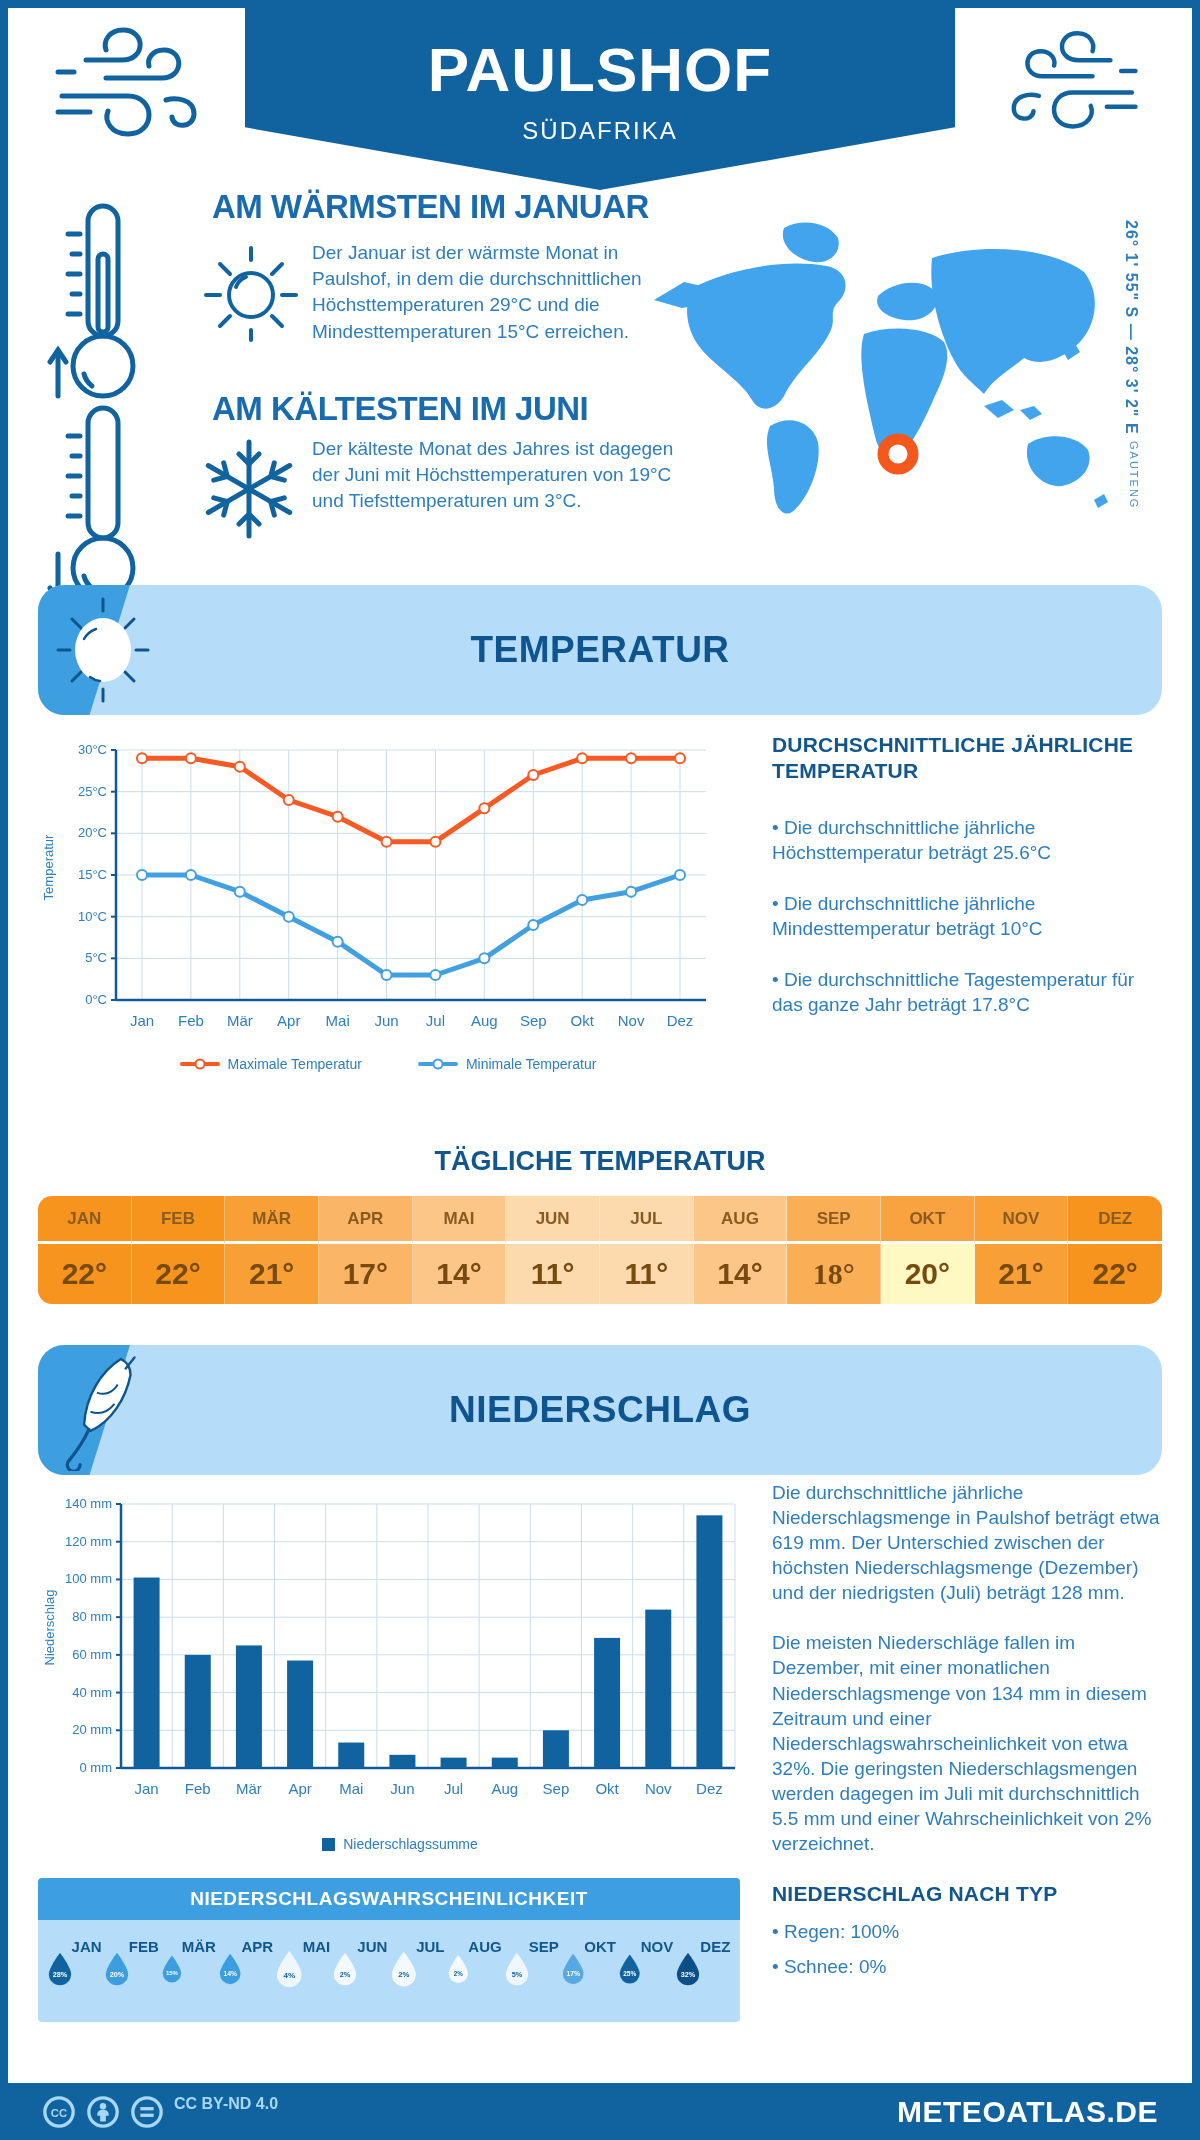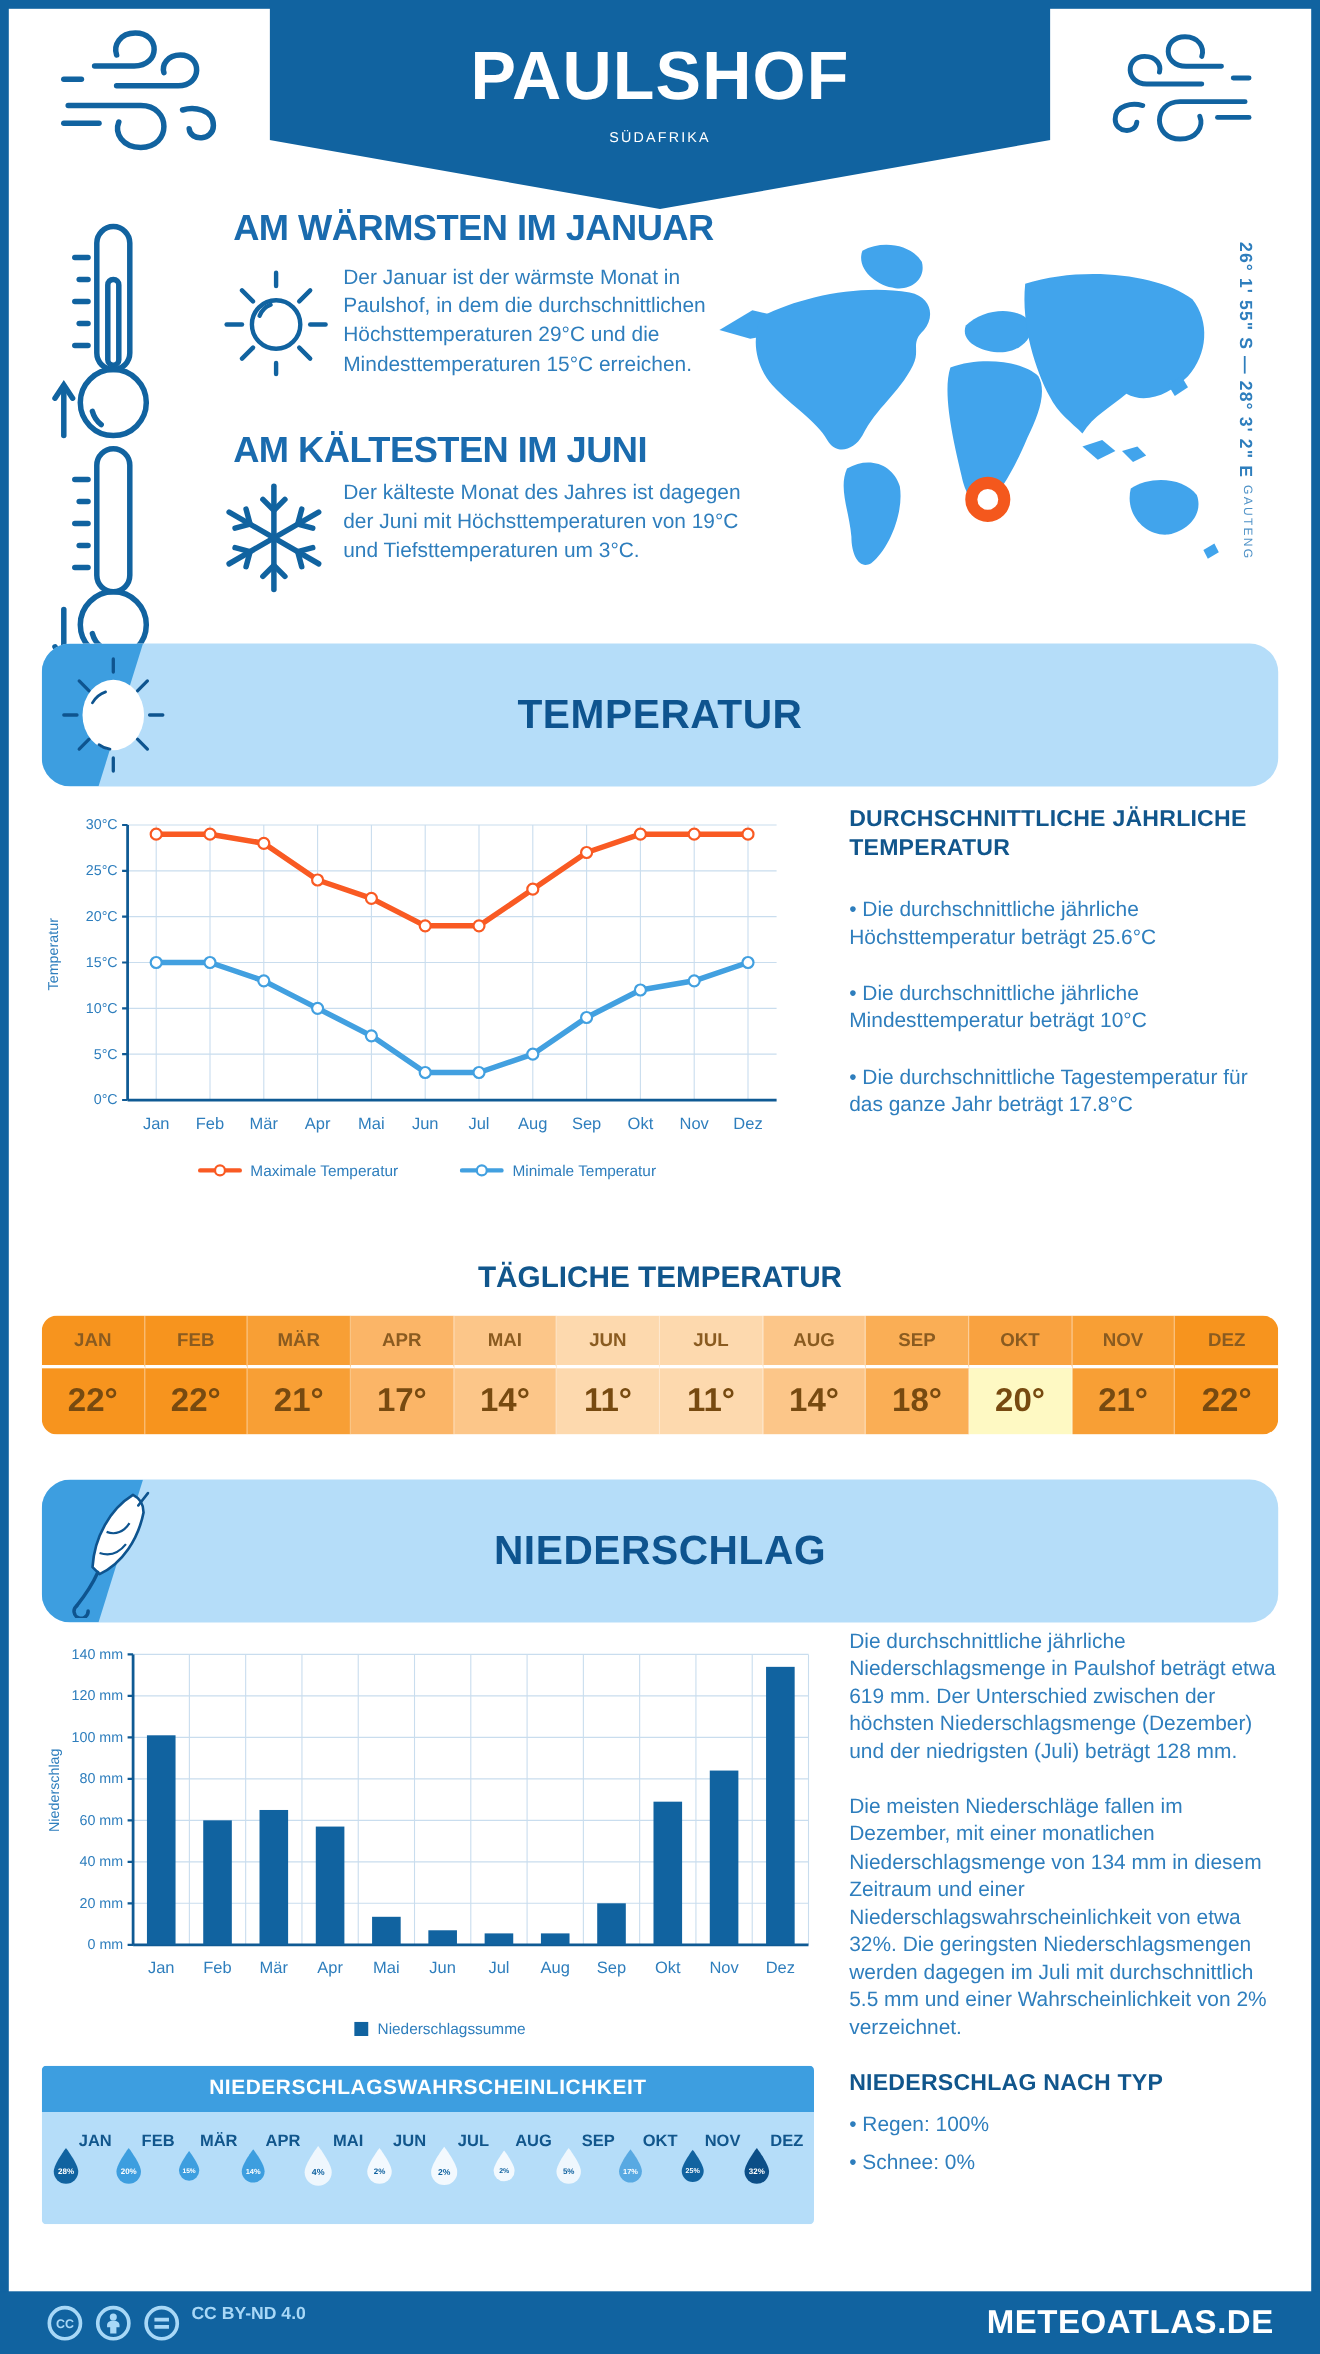--- a/index.html
+++ b/index.html
@@ -18,21 +18,21 @@
   body{margin:0;background:#e8e8e8;font-family:"Liberation Sans",sans-serif;}
   .page{position:relative;width:1200px;height:2140px;background:#fff;margin:0 auto;overflow:hidden}
   .frame{position:absolute;inset:0;border:8px solid var(--brand);z-index:5;pointer-events:none}
   svg{display:block}
   svg text{font-family:"Liberation Sans",sans-serif}
 
   
   .banner{position:absolute;left:245px;top:0;width:710px;height:190px;background:var(--brand);
           clip-path:polygon(0 0,100% 0,100% 67%,50% 100%,0 67%);z-index:6;text-align:center;color:#fff}
   .banner h1{margin:34px 0 0;font-size:62px;font-weight:800;letter-spacing:1px}
-  .banner .sub{margin-top:12px;font-size:13px;letter-spacing:2px}
+  .banner .sub{margin-top:12px;font-size:24px;letter-spacing:2px}
   .wind{position:absolute;z-index:1}
   .wind.left{left:44px;top:20px}
   .wind.right{left:978px;top:24px;transform:scaleX(-1)}
 
   
   .block-head{position:absolute;font-size:33px;font-weight:800;color:#1A6BAE;letter-spacing:-.5px}
   .block-text{position:absolute;font-size:19px;line-height:1.38;color:var(--txt)}
   .abs{position:absolute}
 
   
@@ -350,21 +350,21 @@
       </div>
       <div class="row vals">
         <div class="cell" style="background: rgb(247, 148, 30);">22°</div>
         <div class="cell" style="background: rgb(247, 148, 30);">22°</div>
         <div class="cell" style="background: rgb(248, 159, 53);">21°</div>
         <div class="cell" style="background: rgb(251, 181, 103);">17°</div>
         <div class="cell" style="background: rgb(252, 198, 137);">14°</div>
         <div class="cell" style="background: rgb(253, 217, 174);">11°</div>
         <div class="cell" style="background: rgb(253, 217, 174);">11°</div>
         <div class="cell" style="background: rgb(252, 198, 137);">14°</div>
-        <div class="cell" style="background: rgb(250, 174, 85);">18°</div>
+        <div class="cell" style="background: rgb(250, 174, 85); font-family: Liberation Serif, serif;">18°</div>
         <div class="cell" style="background: #fef9c3;">20°</div>
         <div class="cell" style="background: rgb(248, 159, 53);">21°</div>
         <div class="cell" style="background: rgb(247, 148, 30);">22°</div>
       </div>
     </div>
 
   <div class="section-banner" style="top:1345px">
     <div class="icon" style="left:16px;top:6px">
       <svg width="105" height="120" viewBox="0 0 120 150">
         <path d="M78 10C52 26 34 58 32 92l8 8c26-12 44-40 50-70c0-10-4-16-12-20z" fill="#fff" stroke="#0E548F" stroke-width="3" stroke-linejoin="round"></path>

